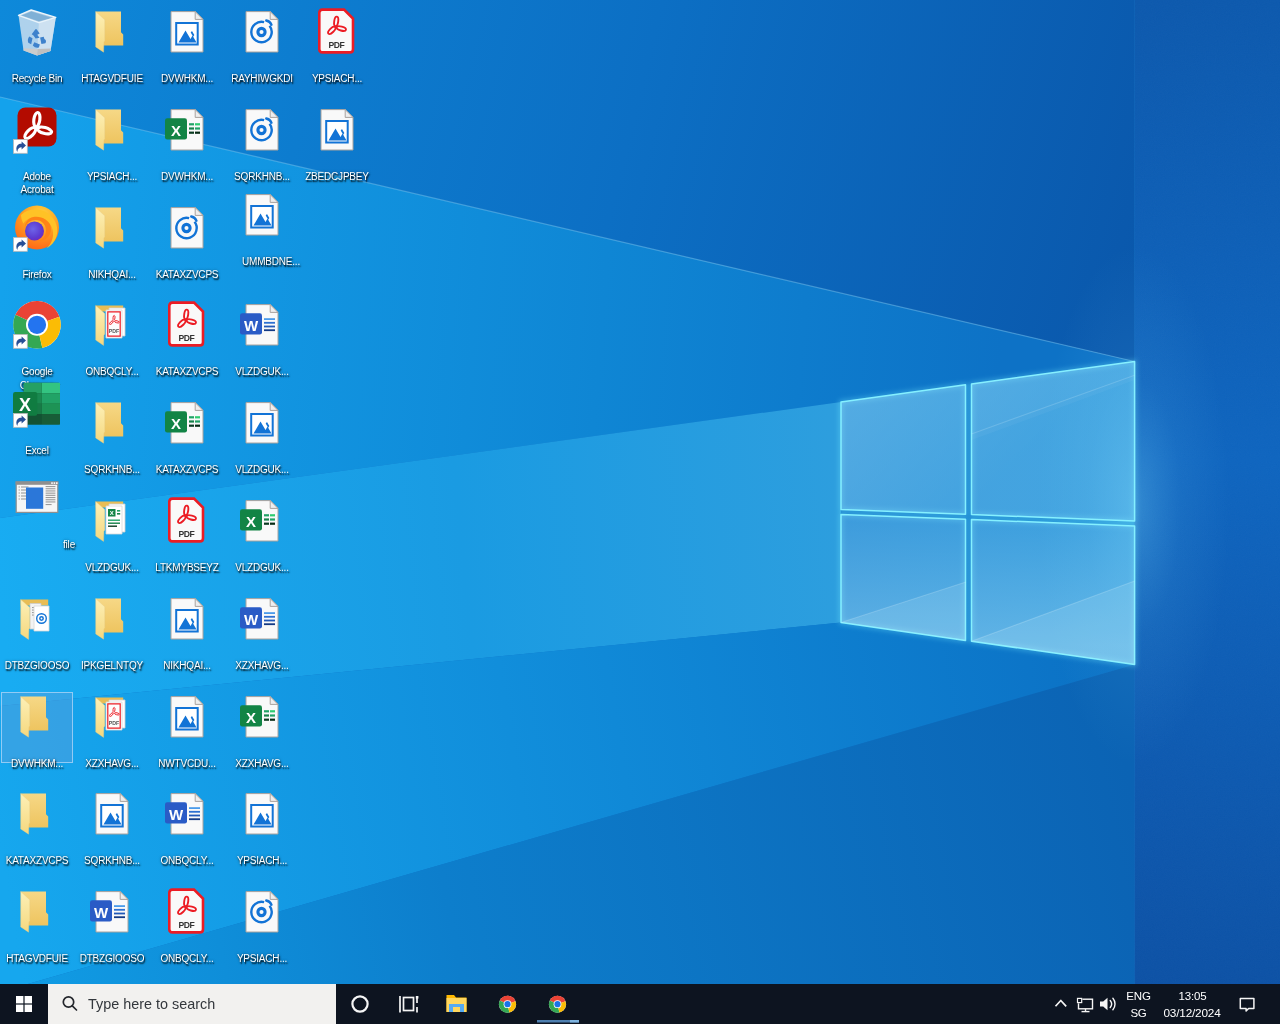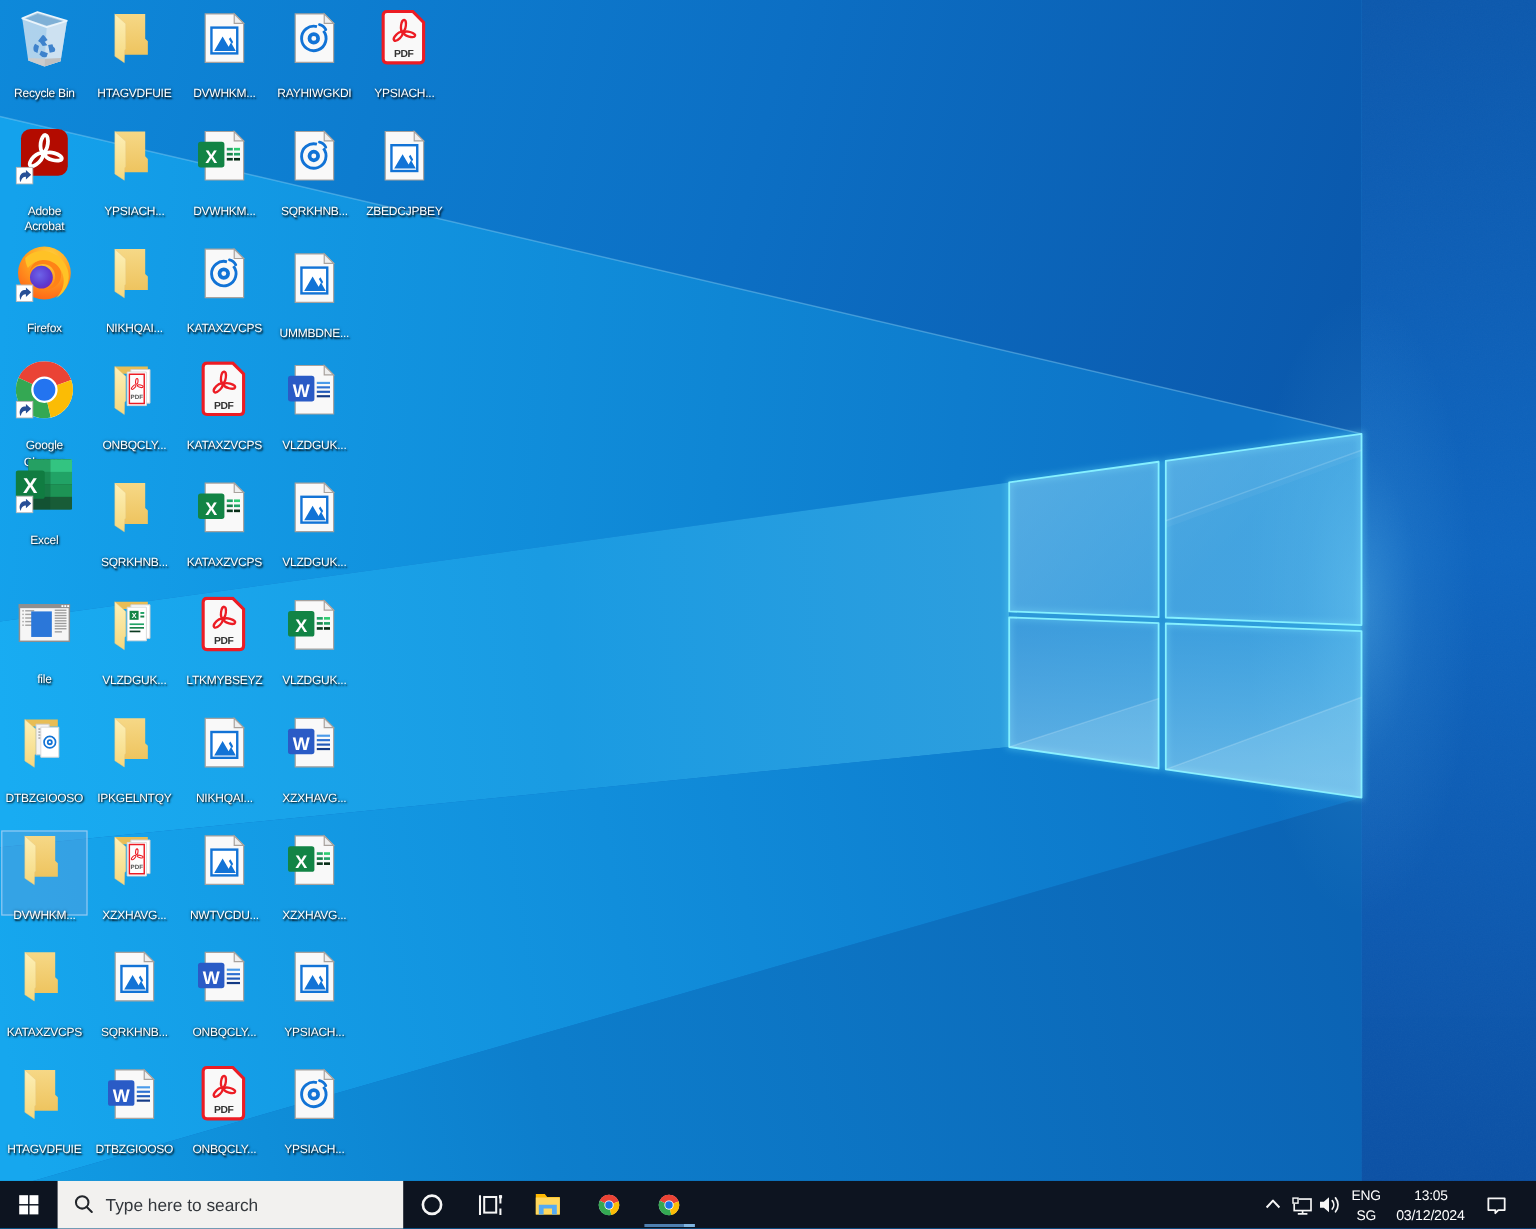--- a/index.html
+++ b/index.html
@@ -411,21 +411,21 @@
 <div class="lbl">NIKHQAI...</div>
 </div>
 <div class="cell" style="left:149px;top:203.6px;">
 <div class="iw">
       <svg class="ico" width="48" height="48" viewBox="0 0 48 48">
         <use href="#i-media"></use>
       </svg>
     </div>
 <div class="lbl">KATAXZVCPS</div>
 </div>
-<div class="cell" style="left:224px;top:208px;">
+<div class="cell" style="left:224px;top:191px;text-align:right;">
 <div class="iw">
       <svg class="ico" width="48" height="48" viewBox="0 0 48 48">
         <use href="#i-img"></use>
       </svg>
     </div>
 <div class="lbl">UMMBDNE...</div>
 </div>
 <div class="cell" style="left:-1px;top:301.4px;">
 <div class="iw">
       <svg class="ico" width="48" height="48" viewBox="0 0 48 48">
@@ -489,21 +489,21 @@
 <div class="lbl">KATAXZVCPS</div>
 </div>
 <div class="cell" style="left:224px;top:399.2px;">
 <div class="iw">
       <svg class="ico" width="48" height="48" viewBox="0 0 48 48">
         <use href="#i-img"></use>
       </svg>
     </div>
 <div class="lbl">VLZDGUK...</div>
 </div>
-<div class="cell" style="left:-1px;top:496px;">
+<div class="cell" style="left:-1px;top:474px;text-align:right;">
 <div class="iw">
       <svg class="ico" width="48" height="48" viewBox="0 0 48 48">
         <use href="#i-winfile"></use>
       </svg>
     </div>
 <div class="lbl">file</div>
 </div>
 <div class="cell" style="left:74px;top:497.0px;">
 <div class="iw">
       <svg class="ico" width="48" height="48" viewBox="0 0 48 48">

